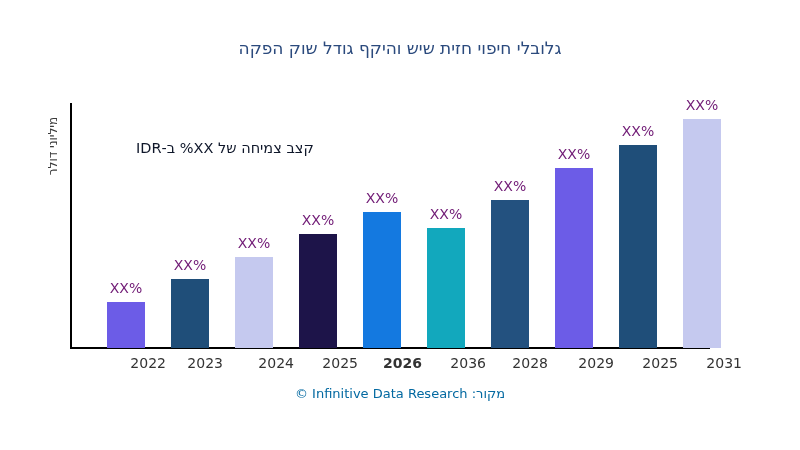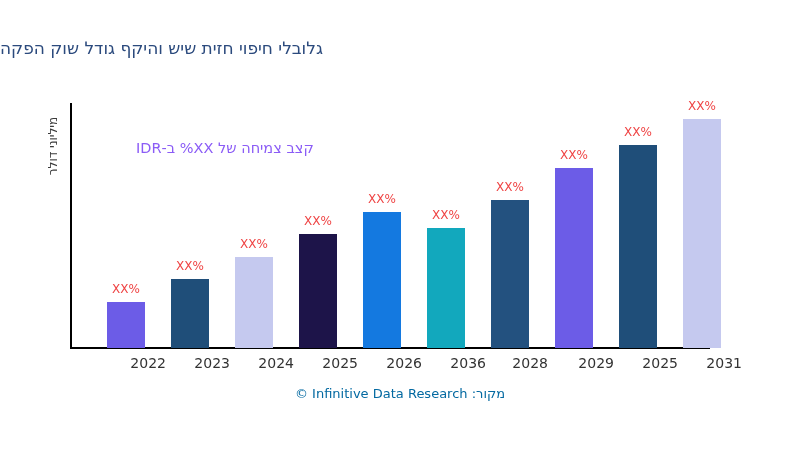--- a/index.html
+++ b/index.html
@@ -23,21 +23,21 @@
     height: 450px;
     background: #ffffff;
   }
 
   
   #chart-title {
     position: absolute;
     left: 0;
     top: 38px;
     width: 800px;
-    text-align: left;
+    text-align: center;
     font-size: 17px;
     color: #2b4a7d;
     direction: rtl;
     unicode-bidi: plaintext;
     letter-spacing: 0px;
     white-space: nowrap;
   }
 
   
   #plot-area {
@@ -83,21 +83,21 @@
     unicode-bidi: plaintext;
     white-space: nowrap;
   }
 
   
   #growth-annotation {
     position: absolute;
     left: 136px;
     top: 140px;
     font-size: 14.5px;
-    color: #8b5cf6;
+    color: #0f172a;
     direction: rtl;
     unicode-bidi: plaintext;
     white-space: nowrap;
     text-align: right;
   }
 
   
   .bar-group {
     position: absolute;
     bottom: 0;
@@ -106,22 +106,22 @@
   .bar {
     position: absolute;
     bottom: 0;
     left: 0;
     width: 38px;
   }
   .bar-label {
     position: absolute;
     left: 50%;
     transform: translateX(-50%);
-    font-size: 12px;
-    color: #ef4444;
+    font-size: 14px;
+    color: #701a75;
     white-space: nowrap;
   }
 
   
   .x-tick {
     position: absolute;
     top: 355px;
     width: 80px;
     text-align: right;
     font-size: 14px;
@@ -195,22 +195,22 @@
       </div>
       <div class="bar-group" style="left: 613px; height: 245px;">
         <div class="bar" style="height: 229px; background: rgb(197, 201, 239);"></div>
         <div class="bar-label" style="bottom: 235px;">XX%</div>
       </div>
     </div>
 
   <div id="source-note">מקור: Infinitive Data Research ©</div>
 
 <div class="x-tick" style="left: 86px;">2022</div>
-    <div class="x-tick" style="left: 150px;">2023</div>
+    <div class="x-tick" style="left: 143px;">2023</div>
     <div class="x-tick" style="left: 214px;">2024</div>
     <div class="x-tick" style="left: 278px;">2025</div>
-    <div class="x-tick" style="left: 342px;">2026</div>
+    <div class="x-tick" style="left: 342px; font-weight: bold;">2026</div>
     <div class="x-tick" style="left: 406px;">2036</div>
     <div class="x-tick" style="left: 468px;">2028</div>
     <div class="x-tick" style="left: 534px;">2029</div>
     <div class="x-tick" style="left: 598px;">2025</div>
     <div class="x-tick" style="left: 662px;">2031</div>
   </div>
 
 </body></html>

